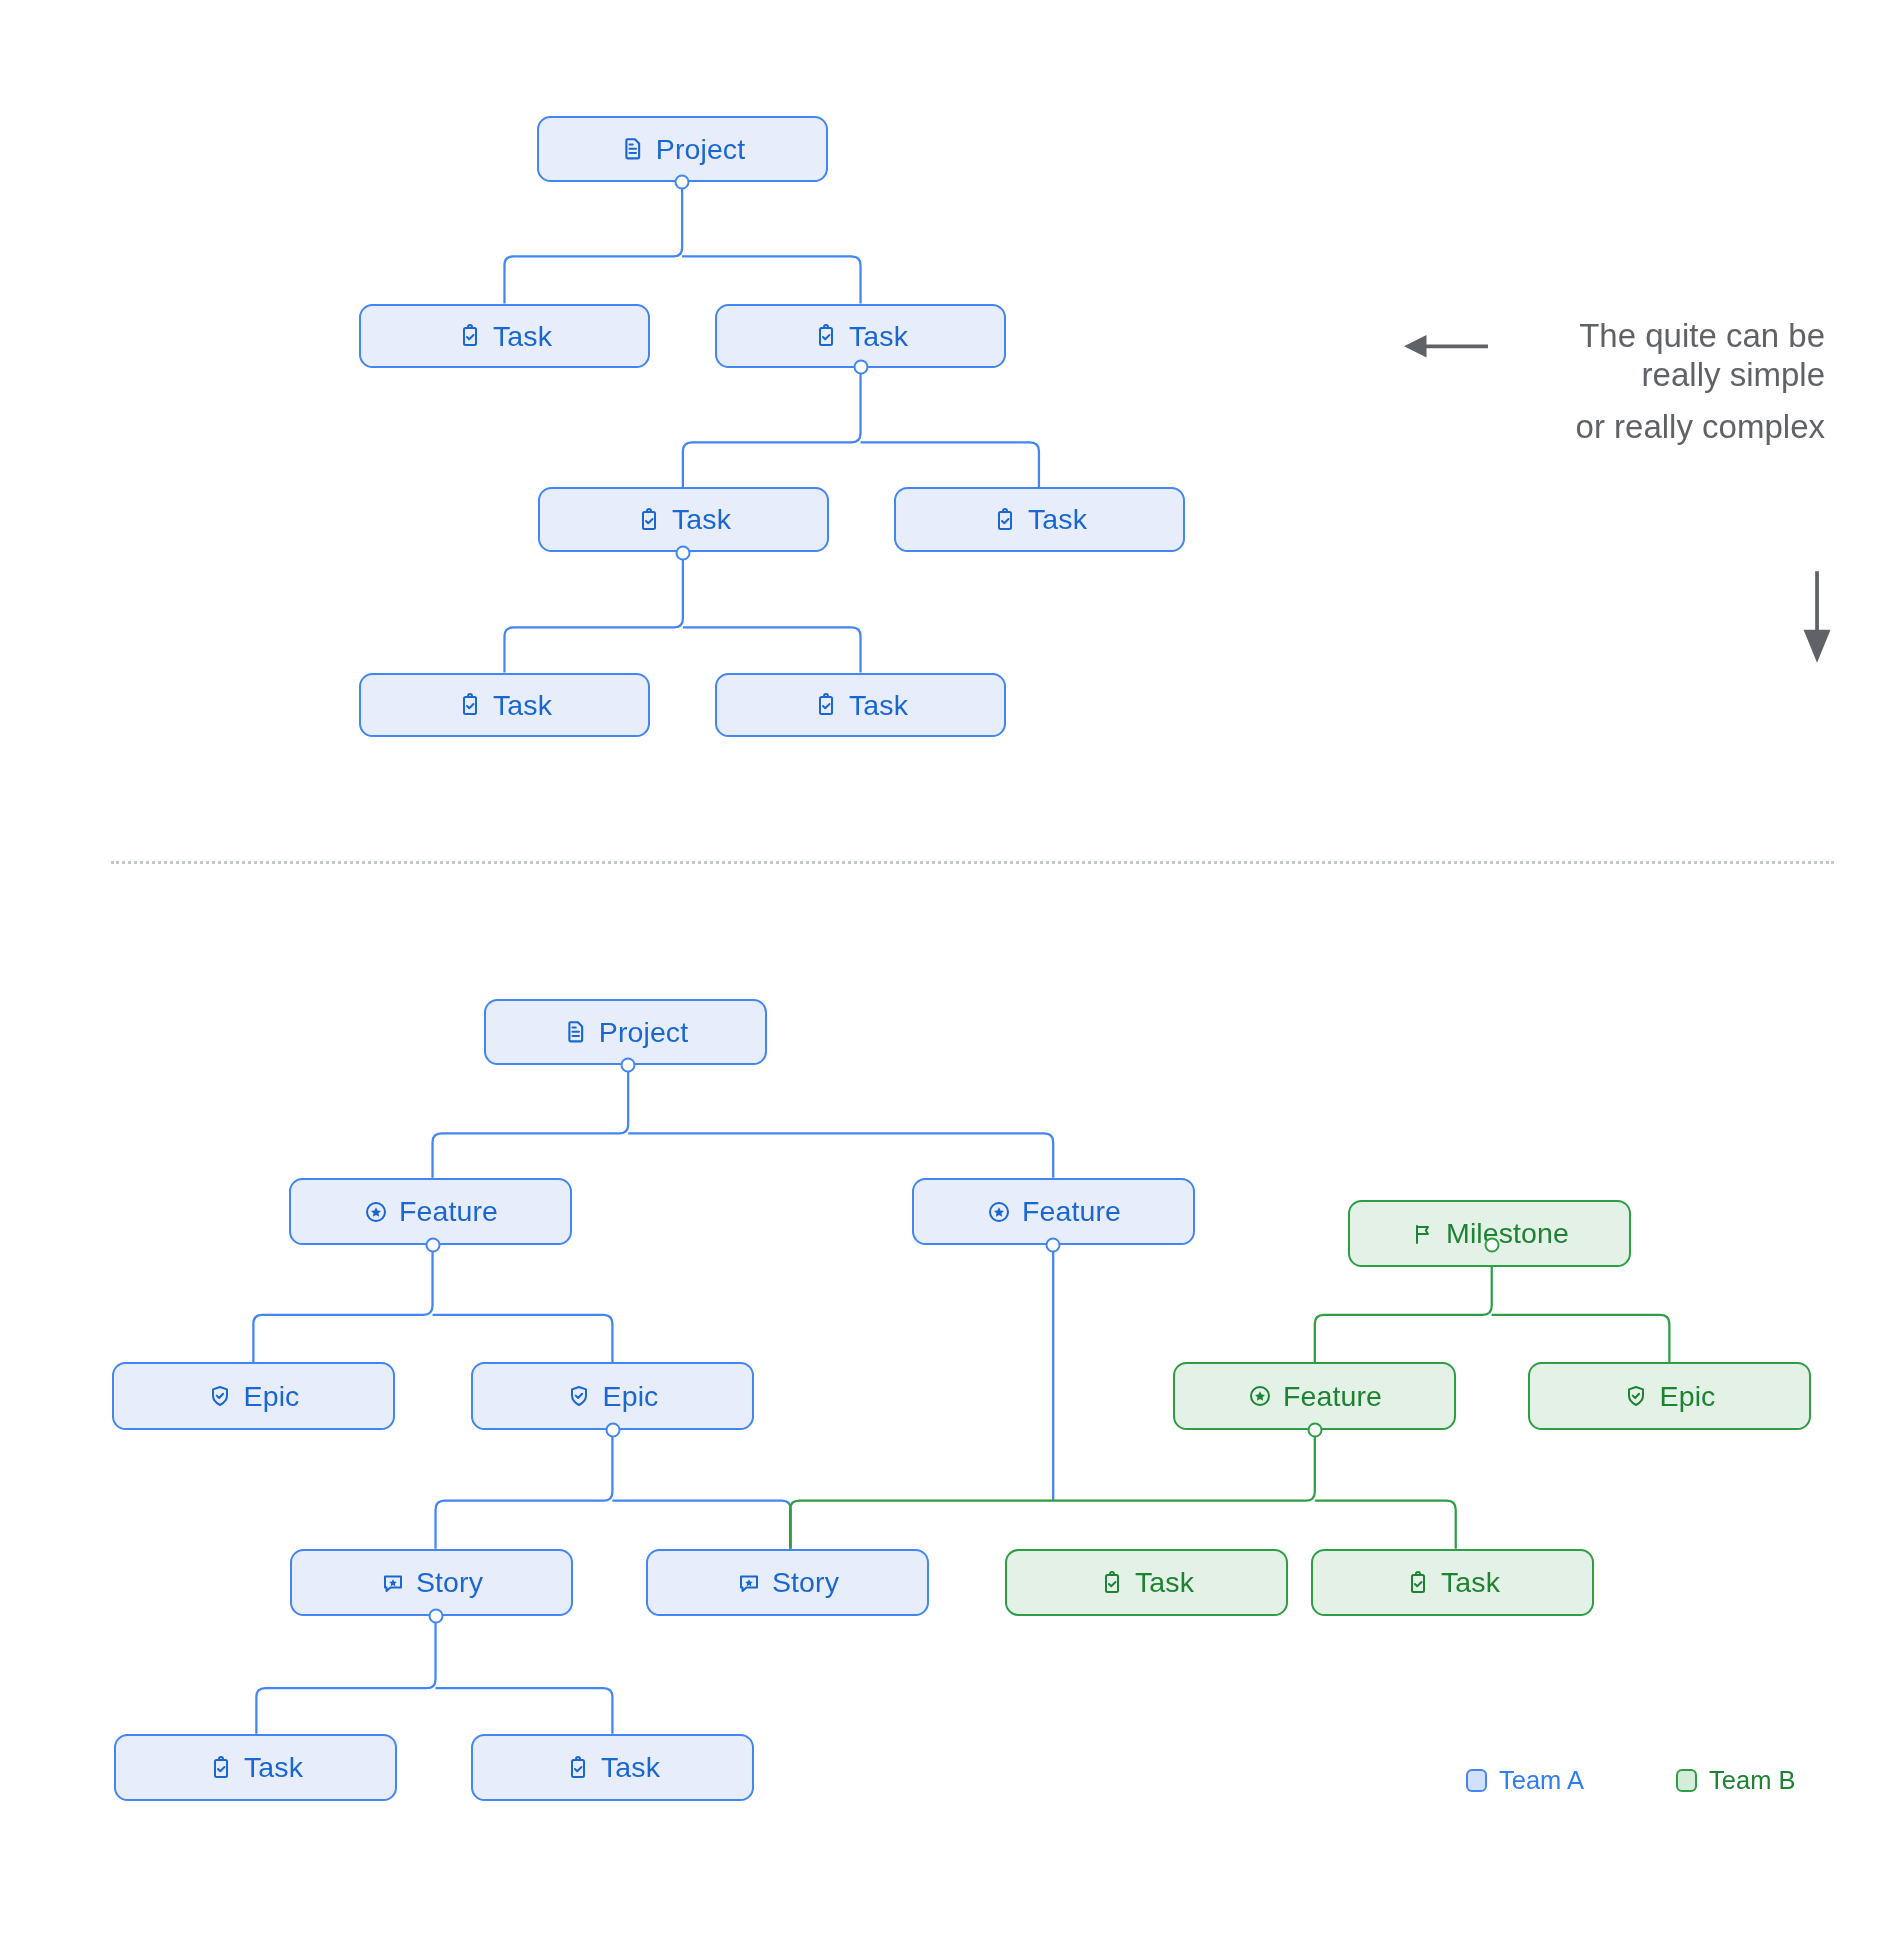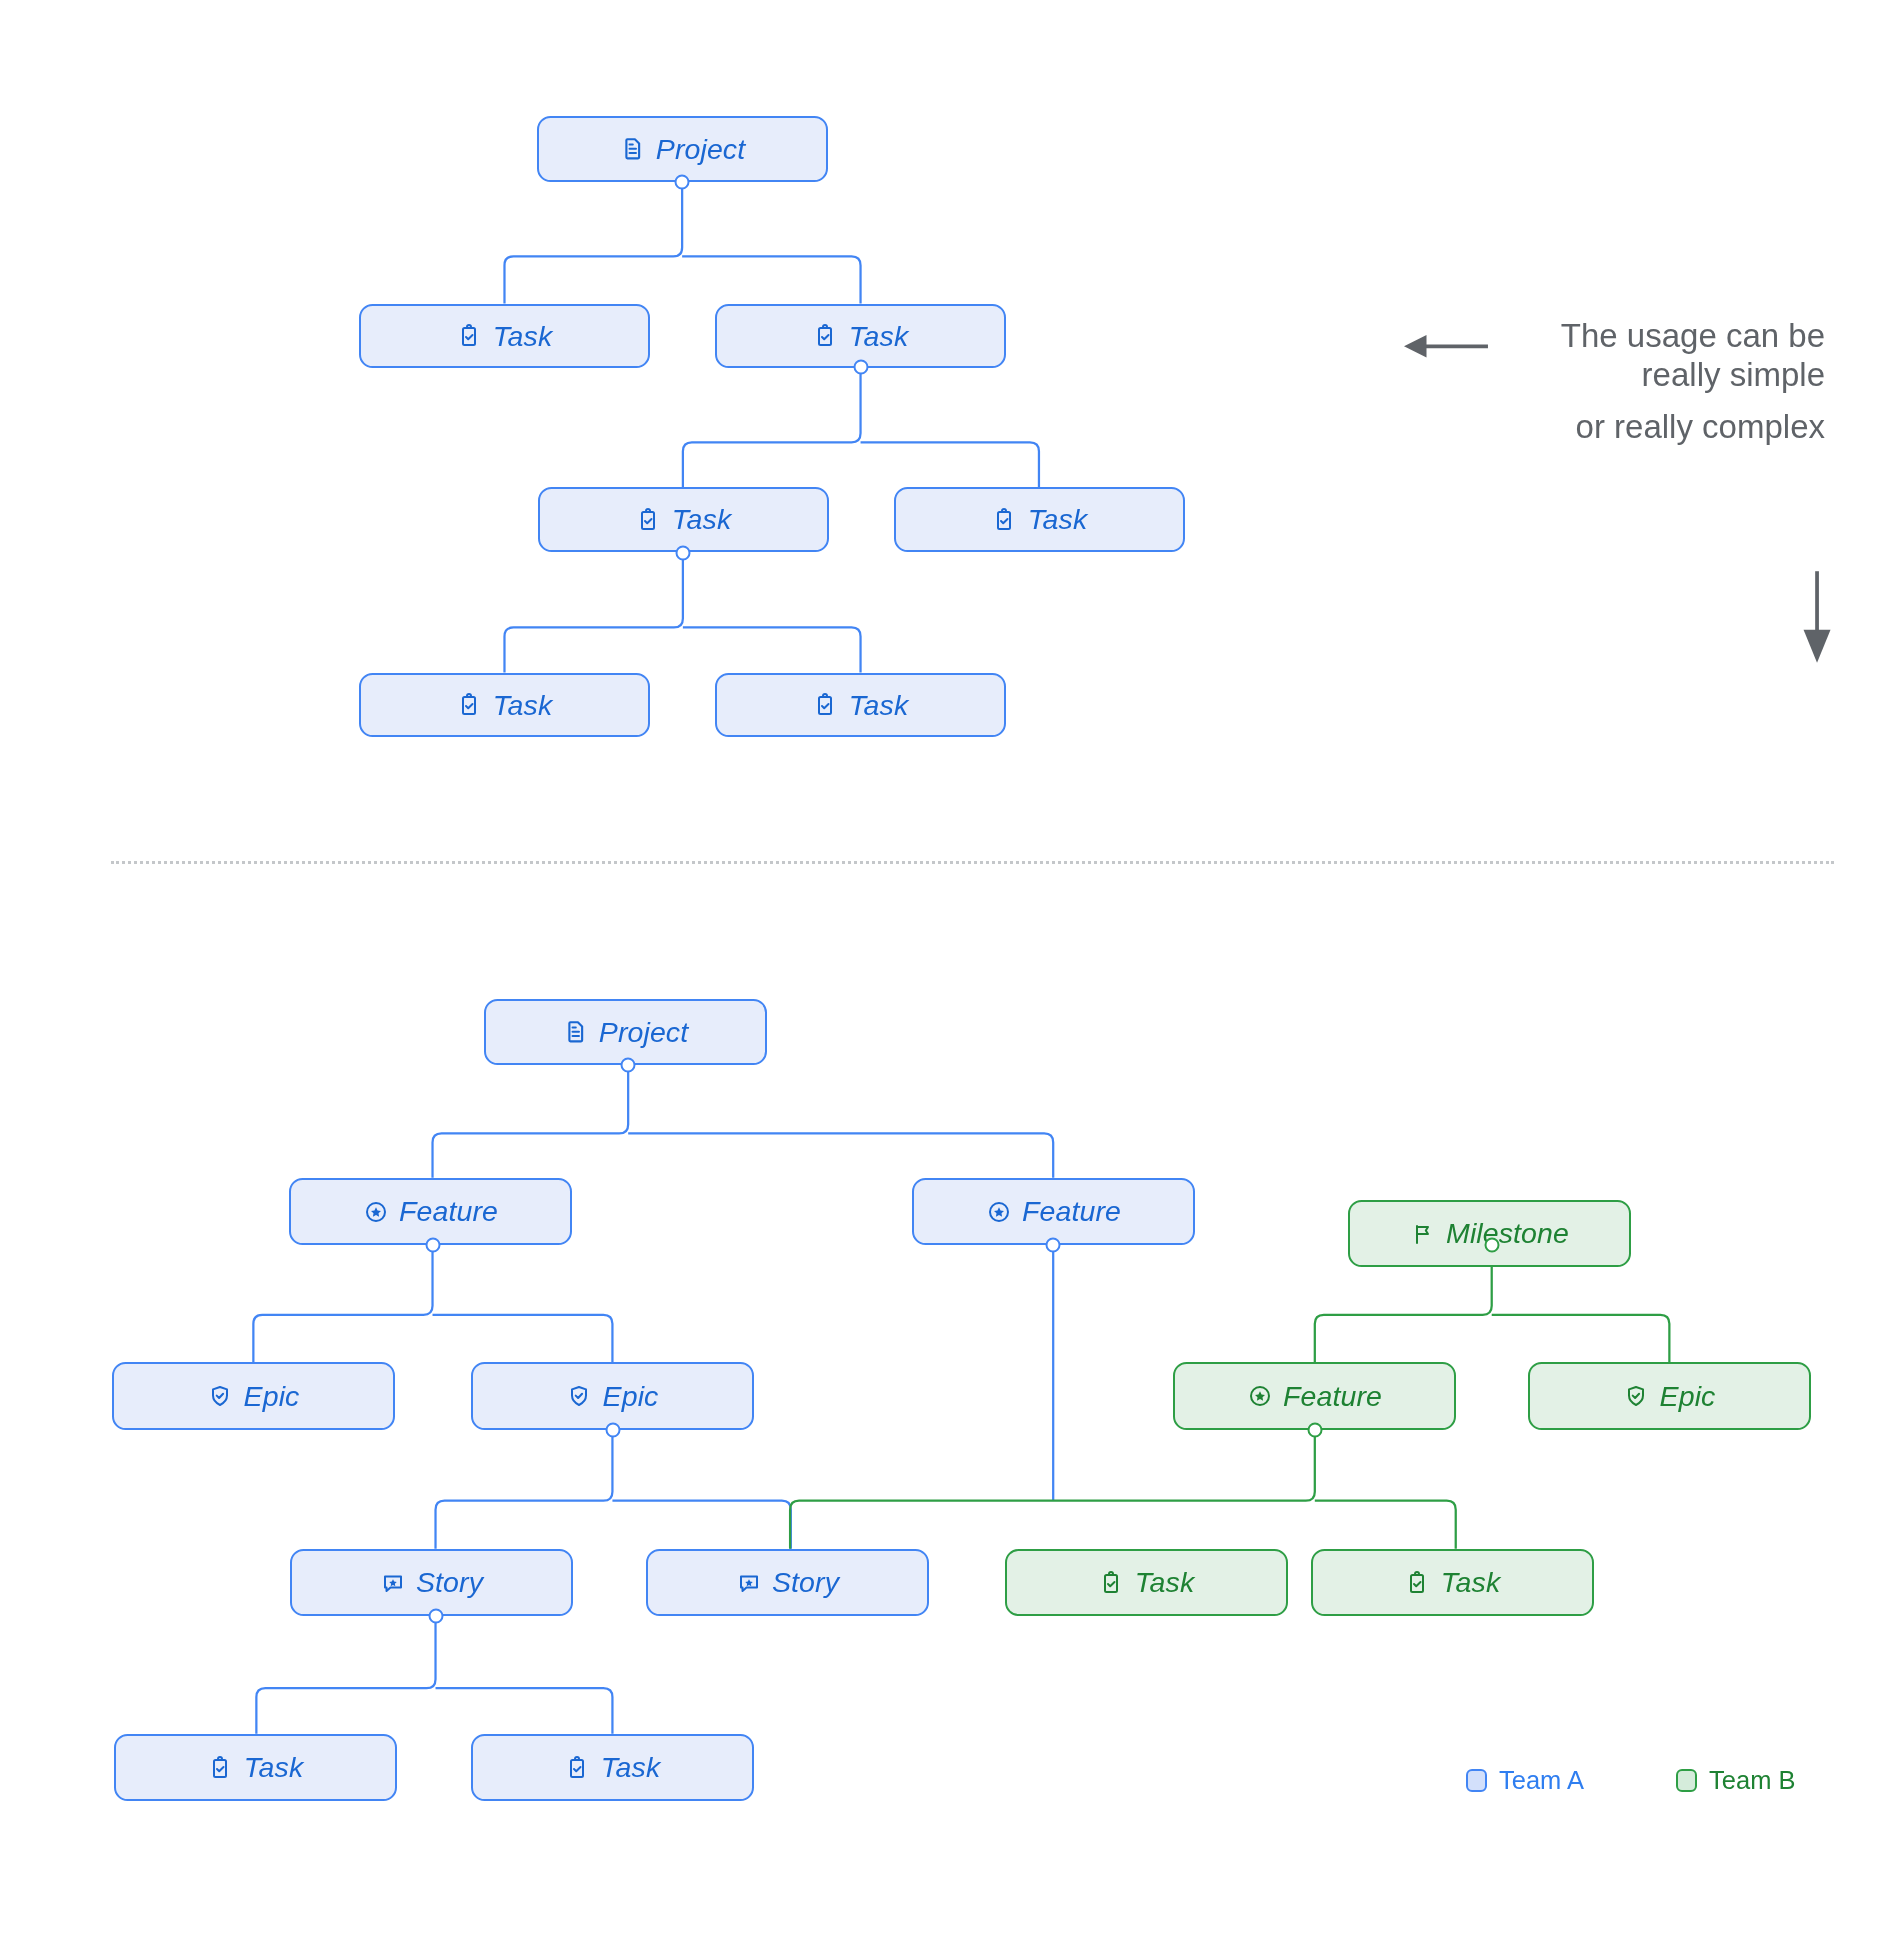--- a/index.html
+++ b/index.html
@@ -60,21 +60,21 @@
   }
   .node .glyph {
     display: inline-flex;
     align-items: center;
     justify-content: center;
     width: 25.5px;
     height: 25.5px;
     flex: 0 0 auto;
   }
   .node .glyph svg { display:block; }
-  .node .nlabel { line-height: 1; font-style: italic; }
+  .node .nlabel { line-height: 1; }
 
   
   .anchor {
     position: absolute;
     width: 15px;
     height: 15px;
     border-radius: 50%;
     background: #ffffff;
     box-sizing: border-box;
     border: 2.2px solid #4285f4;
@@ -254,21 +254,21 @@
       <svg viewBox="0 0 24 24" width="24" height="24" fill="none" stroke="#1a67d2" stroke-width="2" stroke-linecap="round" stroke-linejoin="round">
         <rect x="6" y="4" width="12" height="17" rx="1.5"></rect>
         <path d="M10 4V3a2 2 0 0 1 4 0v1"></path>
         <path d="M9 13l2.2 2.2L15.5 11"></path>
       </svg>
     </span>
     <span class="nlabel">Task</span>
   </div>
 
   <div class="annotation" style="left:1424px; top:317px; width:401px;">
-    <span class="ln">The usage can be</span>
+    <span class="ln">The quite can be</span>
     <span class="ln">really simple</span>
     <span class="gap"></span>
     <span class="ln">or really complex</span>
   </div>
 
   <div class="divider" style="left:111px; top:861px; width:1723px;"></div>
 
   <div class="node blue" style="left:484px; top:999px; width:283px; height:66px;">
     <span class="glyph">
       <svg viewBox="0 0 24 24" width="25.5" height="25.5" fill="none" stroke="#1a67d2" stroke-width="2" stroke-linecap="round" stroke-linejoin="round">

